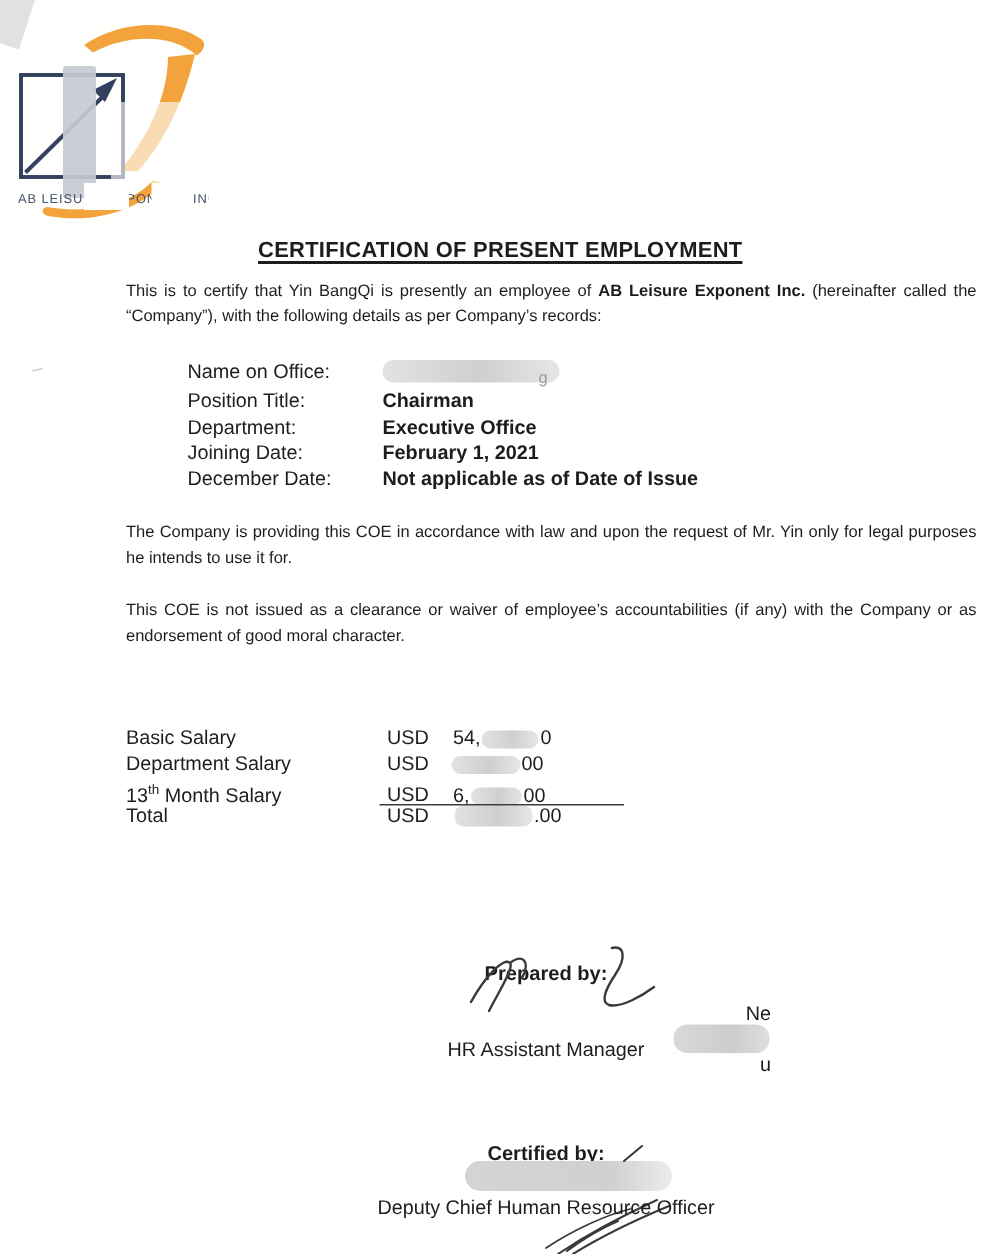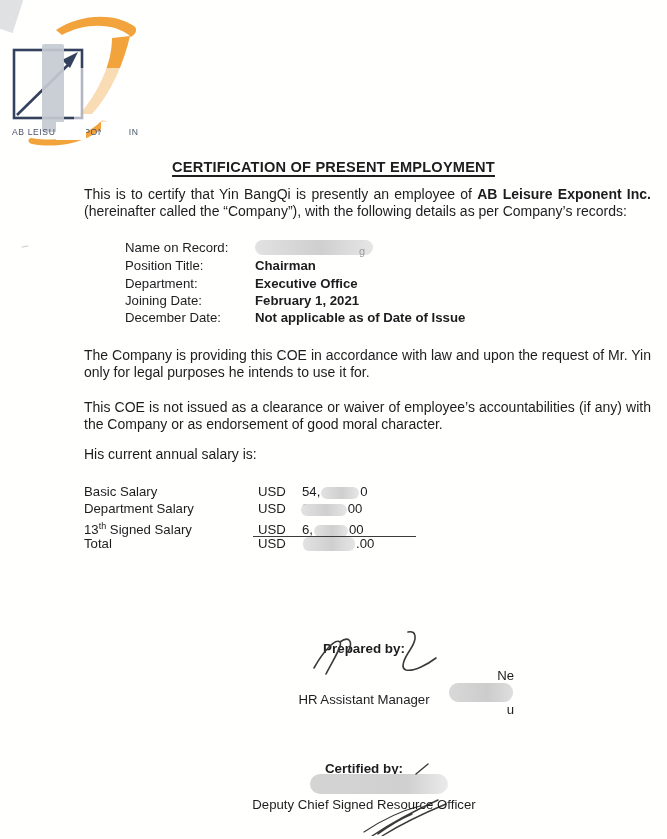--- a/index.html
+++ b/index.html
@@ -22,21 +22,21 @@
   .lr3{left:135px;top:112px;width:12px;height:18px;}
   .logo-blob-grey{position:absolute;left:38px;top:34px;width:22px;height:88px;
     background:#c6cad1;opacity:.92;border-radius:2px;}
   .logo-blob-white{position:absolute;left:70px;top:58px;width:48px;height:54px;
     background:#ffffff;opacity:.62;}
   
   .title{position:absolute;left:0;top:147px;width:667px;text-align:center;
     font-weight:bold;font-size:14.6px;letter-spacing:.2px;
     text-decoration:underline;text-decoration-thickness:2px;text-underline-offset:3px;margin-top:12px;}
   
-  .para{position:absolute;left:84px;width:567px;font-size:14px;line-height:17.3px;
+  .para{position:absolute;left:84px;width:567px;font-size:11px;line-height:17.3px;
     text-align:justify;}
   .p1{top:186px;}
   .p2{top:347px;}
   .p3{top:399px;}
   .p4{top:446px;width:400px;text-align:left;}
   .issued{top:591px;width:480px;text-align:left;}
   
   .details{position:absolute;left:125px;top:239px;font-size:13.2px;line-height:17.3px;}
   .drow{white-space:nowrap;}
   .dlabel{display:inline-block;width:130px;}
@@ -98,49 +98,48 @@
     <div class="logo-redact lr2"></div>
     <div class="logo-redact lr3"></div>
   </div>
 
   <div class="title">CERTIFICATION OF PRESENT EMPLOYMENT</div>
 
   <div class="para p1"><span>This is to certify that Yin BangQi is presently an employee of </span><b>AB Leisure Exponent Inc.</b><span> (hereinafter called the “Company”), with the following details as per Company’s records:</span></div>
 
   <div class="details">
     <div class="drow">
-      <span class="dlabel">Name on Record:</span><span class="redact name-redact"></span><span class="ghost">g</span>
+      <span class="dlabel">Name on Office:</span><span class="redact name-redact"></span><span class="ghost">g</span>
     </div>
     <div class="drow">
       <span class="dlabel">Position Title:</span><span class="dvalue">Chairman</span>
     </div>
     <div class="drow">
       <span class="dlabel">Department:</span><span class="dvalue">Executive Office</span>
     </div>
     <div class="drow">
       <span class="dlabel">Joining Date:</span><span class="dvalue">February 1, 2021</span>
     </div>
     <div class="drow">
       <span class="dlabel">December Date:</span><span class="dvalue">Not applicable as of Date of Issue</span>
     </div>
   </div>
 
   <div class="para p2">The Company is providing this COE in accordance with law and upon the request of Mr. Yin only for legal purposes he intends to use it for.</div>
   <div class="para p3">This COE is not issued as a clearance or waiver of employee’s accountabilities (if any) with the Company or as endorsement of good moral character.</div>
-  <div class="para p4">His current annual salary is:</div>
 
   <div class="salary">
     <div class="srow">
       <span class="slabel">Basic Salary</span><span class="scur">USD</span><span>54,</span><span class="redact amt-redact a1"></span><span>0</span>
     </div>
     <div class="srow">
       <span class="slabel">Department Salary</span><span class="scur">USD</span><span class="amt-ghost">9</span><span class="redact amt-redact a2"></span><span>00</span>
     </div>
     <div class="srow">
-      <span class="slabel"><span>13</span><sup>th</sup><span> Signed Salary</span></span><span class="scur">USD</span><span>6,</span><span class="redact amt-redact a3"></span><span>00</span>
+      <span class="slabel"><span>13</span><sup>th</sup><span> Month Salary</span></span><span class="scur">USD</span><span>6,</span><span class="redact amt-redact a3"></span><span>00</span>
     </div>
     <div class="srow">
       <span class="slabel">Total</span><span class="scur">USD</span><span class="redact amt-redact a4"></span><span>.00</span>
     </div>
   </div>
   <div class="sum-line"></div>
 
 
   <div class="sigblock sighead prep-head">Prepared by:</div>
   <svg class="sig-svg" style="left:296px;top:628px;" width="150" height="62" viewBox="0 0 150 62">
@@ -153,15 +152,15 @@
       <span>u</span>
   </div>
   <div class="sigblock prep-title">HR Assistant Manager</div>
 
   <div class="sigblock sighead cert-head">Certified by:</div>
   <div class="cert-box"></div>
   <svg class="sig-svg" style="left:320px;top:758px;" width="150" height="78" viewBox="0 0 150 78">
     <path d="M108,6 L96,16 M118,42 C96,52 70,66 52,78 M126,46 C102,56 78,68 62,78 M92,56 C78,62 66,70 58,76" fill="none" stroke="#3a3a3a" stroke-width="1.4" stroke-linecap="round"></path>
     <path d="M44,74 C62,62 84,52 100,48" fill="none" stroke="#3a3a3a" stroke-width="1.2" stroke-linecap="round"></path>
   </svg>
-  <div class="sigblock cert-title">Deputy Chief Signed Resource Officer</div>
+  <div class="sigblock cert-title">Deputy Chief Human Resource Officer</div>
 
 </div>
 
 </body></html>

